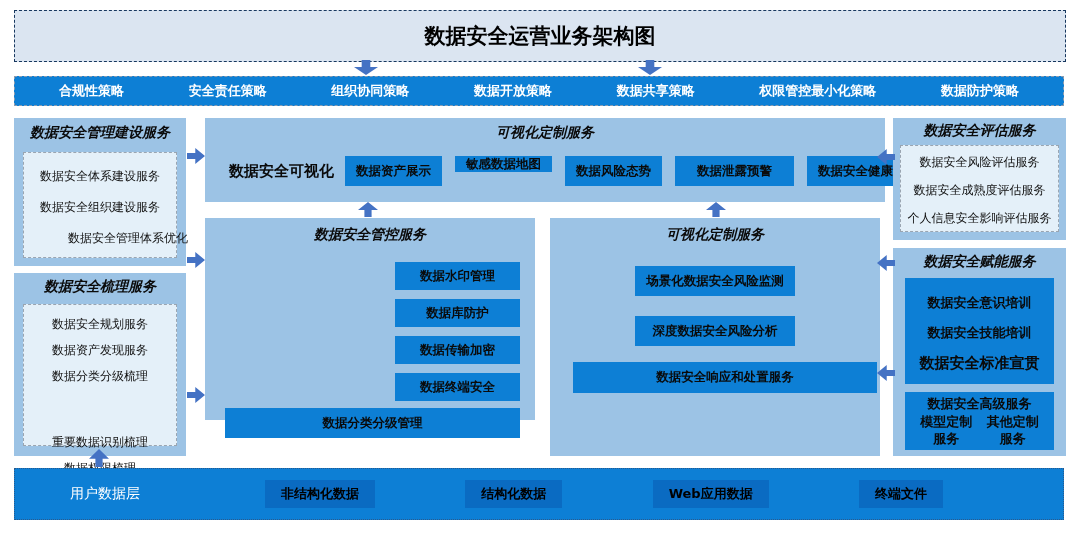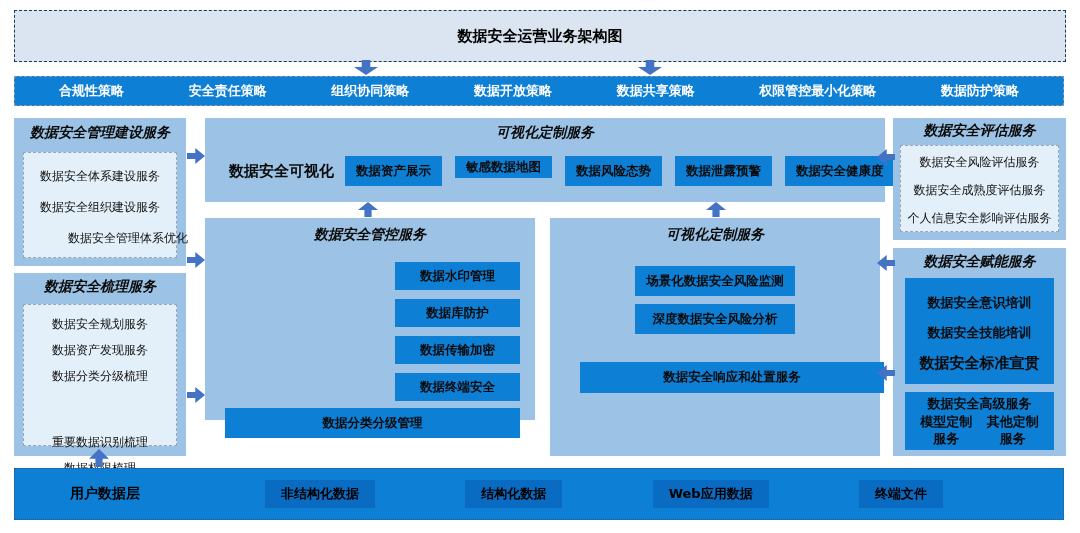--- a/index.html
+++ b/index.html
@@ -2,21 +2,21 @@
 <html><head>
 <meta charset="utf-8">
 <style>
   html,body{margin:0;padding:0;background:#fff;}
   .page{position:relative;width:1080px;height:533px;background:#fff;
         font-family:"DejaVu Sans",sans-serif;color:#111;overflow:hidden;}
   .abs{position:absolute;}
   
   .title-box{left:14px;top:10px;width:1050px;height:50px;background:#dbe5f1;
              border:1px dashed #17375e;display:flex;align-items:center;justify-content:center;}
-  .title-text{font-family:"DejaVu Serif",serif;font-weight:bold;font-size:15px;color:#000;}
+  .title-text{font-family:"DejaVu Serif",serif;font-weight:bold;font-size:21px;color:#000;}
   
   .policy-bar{left:14px;top:76px;width:1050px;height:30px;background:#0d7fd5;
               border:1px dashed #8c9cb0;display:flex;align-items:center;
               justify-content:space-between;padding:0 44px 0 44px;box-sizing:border-box;}
   .policy-item{color:#fff;font-weight:bold;font-size:13px;white-space:nowrap;}
   
   .panel{background:#9cc3e5;box-sizing:border-box;}
   .panel-h{font-weight:bold;font-style:italic;font-size:14px;color:#0b0b0b;
            text-align:center;white-space:nowrap;}
   .inner-light{position:absolute;background:#e4f0f9;border:1px dashed #9aa5b1;
@@ -28,21 +28,21 @@
   
   .arrow{position:absolute;background:#4472c4;}
   .arr-down{clip-path:polygon(32% 0,68% 0,68% 46%,100% 46%,50% 100%,0 46%,32% 46%);}
   .arr-up{clip-path:polygon(50% 0,100% 54%,68% 54%,68% 100%,32% 100%,32% 54%,0 54%);}
   .arr-right{clip-path:polygon(0 32%,46% 32%,46% 0,100% 50%,46% 100%,46% 68%,0 68%);}
   .arr-left{clip-path:polygon(100% 32%,54% 32%,54% 0,0 50%,54% 100%,54% 68%,100% 68%);}
   
   .bottom-bar{left:14px;top:468px;width:1050px;height:52px;background:#0d7fd5;
               border:1px dotted #2a5a8c;box-sizing:border-box;}
   .bottom-label{position:absolute;left:55px;top:0;height:100%;display:flex;align-items:center;
-                font-size:14px;color:#000000;font-weight:700;}
+                font-size:14px;color:#ffffff;font-weight:400;}
   .chip-row{position:absolute;left:250px;right:120px;top:0;height:100%;
             display:flex;align-items:center;justify-content:space-between;}
   .chip{background:#0a6bc2;color:#000000;font-weight:bold;font-size:13px;
         padding:5px 16px;white-space:nowrap;}
   
   .inner-dark{position:absolute;background:#0d7fd5;box-sizing:border-box;color:#0a0a0a;}
 </style>
 </head>
 <body>
 
@@ -84,45 +84,45 @@
         <div style="line-height:26px;">数据权限梳理</div>
       </div>
   </div>
 
   <div class="abs panel" style="left:205px;top:118px;width:680px;height:84px;">
     <div class="panel-h" style="margin-top:6px;">可视化定制服务</div>
     <div class="abs" style="left:24px;top:38px;height:30px;display:flex;align-items:center;
          font-weight:bold;font-size:15px;color:#0a0a0a;white-space:nowrap;">数据安全可视化</div>
     <div class="abs" style="left:140px;top:38px;right:14px;display:flex;gap:13px;">
         <div class="btn" style="height:30px;padding:0 11px;">数据资产展示</div>
-        <div class="btn" style="height:22px;padding:0 11px;">敏感数据地图</div>
+        <div class="btn" style="height:16px;padding:0 11px;">敏感数据地图</div>
         <div class="btn" style="height:30px;padding:0 11px;">数据风险态势</div>
-        <div class="btn" style="height:30px;padding:0 11px;">数据泄露预警</div>
+        <div class="btn" style="height:30px;padding:0 22px;">数据泄露预警</div>
         <div class="btn" style="height:30px;padding:0 11px;">数据安全健康度</div>
       </div>
   </div>
 
   <div class="abs panel" style="left:205px;top:218px;width:330px;height:202px;">
     <div class="panel-h" style="margin-top:8px;">数据安全管控服务</div>
     <div class="abs" style="left:190px;top:44px;display:grid;grid-auto-rows:28px;row-gap:9px;width:125px;">
         <div class="btn">数据水印管理</div>
         <div class="btn">数据库防护</div>
         <div class="btn">数据传输加密</div>
         <div class="btn">数据终端安全</div>
       </div>
     <div class="btn abs" style="left:20px;top:190px;width:295px;height:30px;">数据分类分级管理</div>
   </div>
 
   <div class="abs panel" style="left:550px;top:218px;width:330px;height:238px;">
     <div class="panel-h" style="margin-top:8px;">可视化定制服务</div>
-    <div class="abs" style="left:85px;top:48px;width:160px;display:grid;grid-auto-rows:30px;row-gap:8px;">
+    <div class="abs" style="left:85px;top:48px;width:160px;display:grid;grid-auto-rows:30px;row-gap:20px;">
         <div class="btn">场景化数据安全风险监测</div>
         <div class="btn">深度数据安全风险分析</div>
       </div>
-    <div class="btn abs" style="left:30px;top:144px;width:304px;height:31px;">数据安全响应和处置服务</div>
+    <div class="btn abs" style="left:23px;top:144px;width:304px;height:31px;">数据安全响应和处置服务</div>
   </div>
 
   <div class="abs panel" style="left:893px;top:118px;width:173px;height:122px;">
     <div class="panel-h" style="margin-top:4px;">数据安全评估服务</div>
     <div class="inner-light" style="left:7px;right:7px;top:27px;bottom:8px;padding-top:2px;">
         <div style="line-height:28px;font-size:12px;">数据安全风险评估服务</div>
         <div style="line-height:28px;font-size:12px;">数据安全成熟度评估服务</div>
         <div style="line-height:28px;font-size:12px;">个人信息安全影响评估服务</div>
       </div>
   </div>

